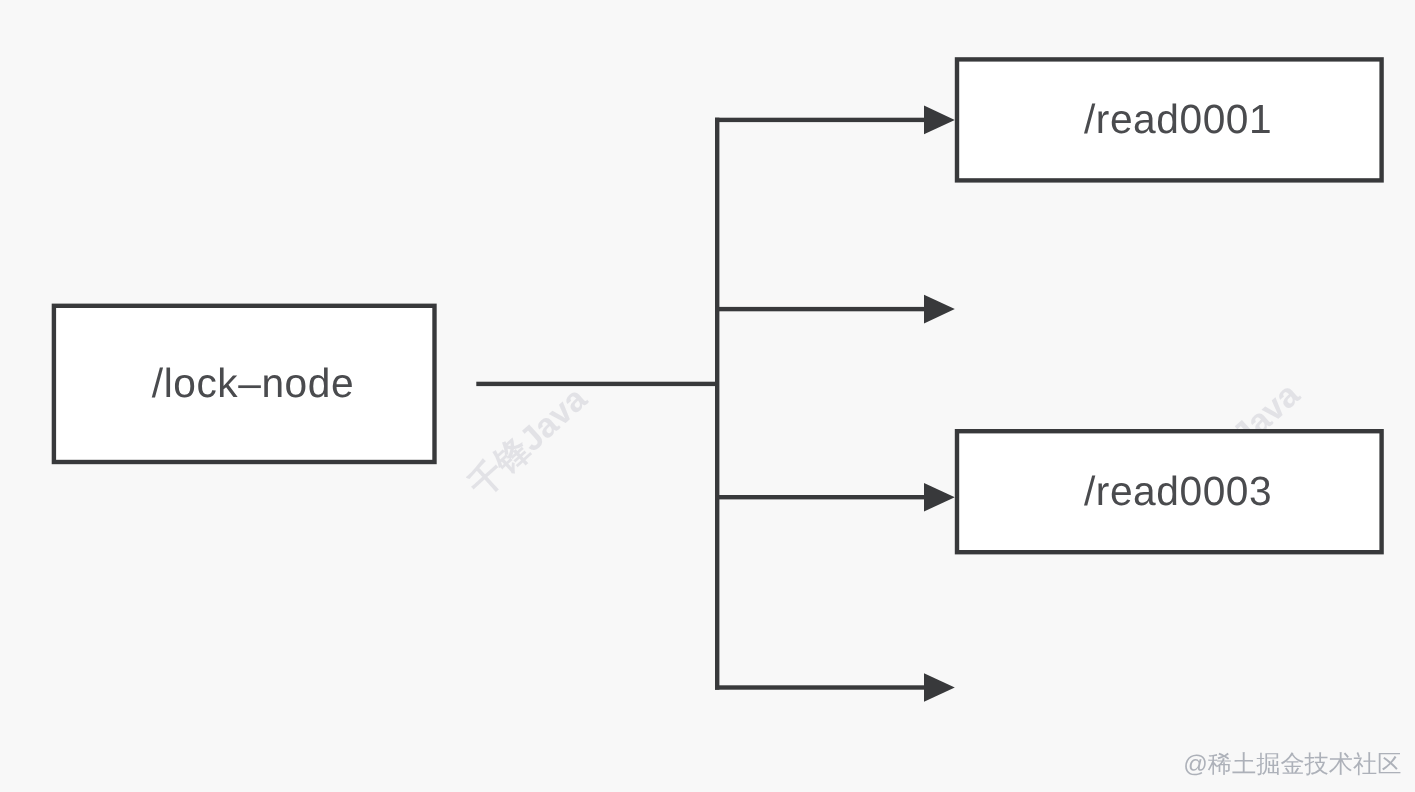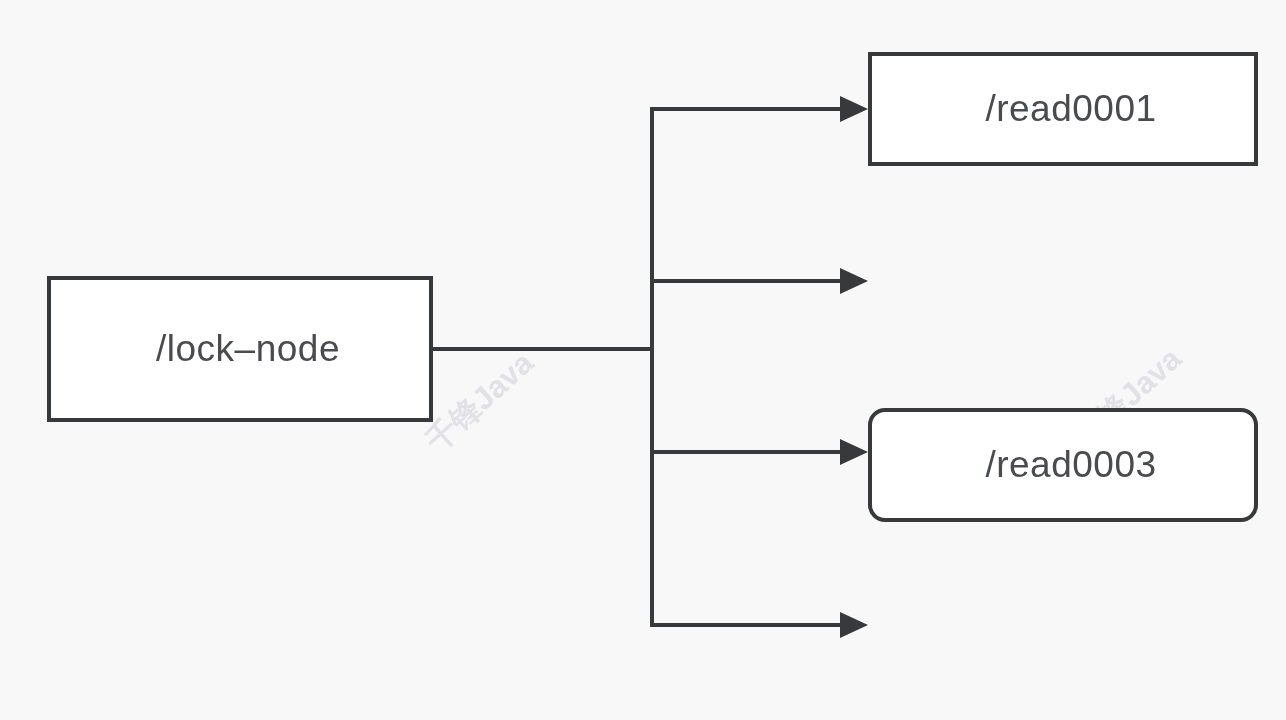--- a/index.html
+++ b/index.html
@@ -39,25 +39,25 @@
     align-items: center;
     justify-content: center;
     z-index: 3;
     padding-left: 16px;
   }
   .node span {
     font-size: 37px;
     color: #4a4b4e;
     letter-spacing: 0.5px;
   }
-  .root-node { left: 47px;  top: 276px; width: 386px; height: 146px; }
+  .root-node { left: 47px;  top: 276px; width: 350px; height: 146px; }
   .child     { left: 868px; width: 390px; height: 114px; }
   .c1 { top: 52px; }
   .c2 { top: 224px; }
-  .c3 { top: 408px; border-radius: 17px; }
+  .c3 { top: 390px; }
   .c4 { top: 568px; }
 
   
   .line {
     position: absolute;
     background: #38393b;
     z-index: 2;
   }
   .stem   { left: 433px; top: 347px; width: 219px; height: 4px; }
   .trunk  { left: 650px; top: 107px; width: 4px;   height: 520px; }
@@ -118,14 +118,15 @@
     <span>/lock–node</span>
   </div>
 
   <div class="node child c1">
     <span>/read0001</span>
   </div>
   <div class="node child c3">
     <span>/read0003</span>
   </div>
 
+  <div class="credit">@稀土掘金技术社区</div>
 
 </div>
 
 </body></html>

